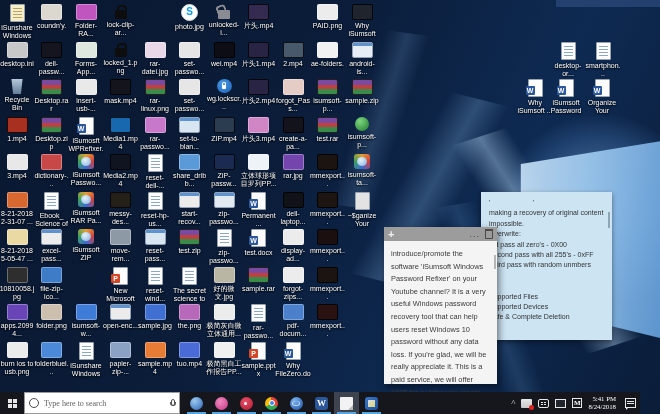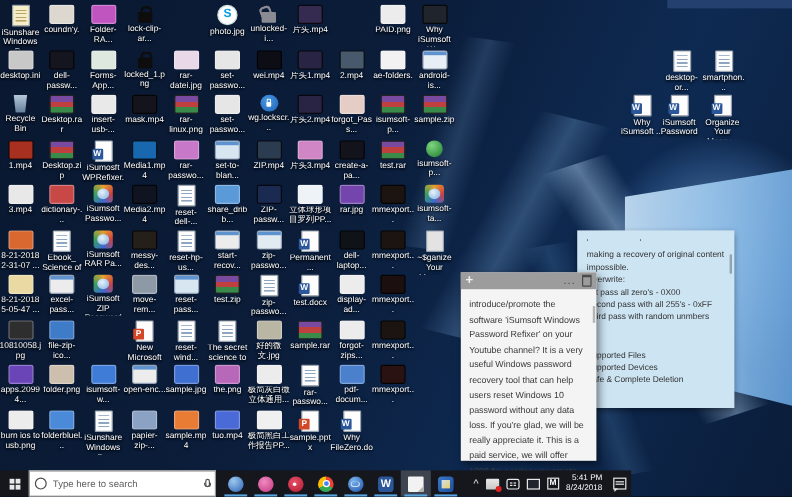--- a/index.html
+++ b/index.html
@@ -65,21 +65,21 @@
   #white-note{position:absolute;left:384px;top:227px;width:113px;height:157px;background:#f4f4f4;
     box-shadow:2px 3px 7px rgba(0,0,0,.5);z-index:6;}
   #wn-titlebar{height:14px;background:#9c9c9c;display:flex;align-items:center;justify-content:space-between;padding:0 4px;}
   #wn-add{color:#f2f2f2;font-size:11px;line-height:12px;font-weight:bold;}
   .wn-right{display:flex;align-items:center;gap:5px;}
   #wn-menu{color:#4a4a4a;font-size:9px;line-height:8px;letter-spacing:1px;}
   #wn-trash{width:6px;height:7px;border:1px solid #4a4a4a;border-top:2px solid #4a4a4a;border-radius:0 0 1px 1px;}
   #wn-body{position:relative;padding:7px 7px 0 7px;font-size:7.4px;line-height:12.6px;color:#3a3a3a;}
   #wn-scroll{position:absolute;right:1px;top:28px;width:2px;height:14px;background:#b5b5b5;}
   
-  #taskbar{position:absolute;left:0;bottom:0;width:526px;height:22px;background:#15171d;display:flex;align-items:center;z-index:10;}
+  #taskbar{position:absolute;left:0;bottom:0;width:640px;height:22px;background:#15171d;display:flex;align-items:center;z-index:10;font-family:Liberation Serif, serif;}
   #start-btn{width:24px;height:22px;display:flex;align-items:center;justify-content:center;}
   #start-glyph{width:4px;height:4px;background:#e8e8e8;box-shadow:5px 0 #e8e8e8,0 5px #e8e8e8,5px 5px #e8e8e8;margin:-4px 0 0 -4px;}
   #search-box{width:156px;height:22px;background:#fff;border:1px solid #9a9a9a;box-sizing:border-box;display:flex;align-items:center;gap:5px;padding:0 4px;}
   #cortana-ring{width:8px;height:8px;border:1.6px solid #4a4a4a;border-radius:50%;flex:none;}
   #search-text{flex:1;font-size:8px;color:#5f5f5f;white-space:nowrap;overflow:hidden;}
   #mic{position:relative;width:5px;height:9px;flex:none;}
   #mic::before{content:"";position:absolute;left:1px;top:0;width:2px;height:5px;border:1px solid #555;border-radius:2px;}
   #mic::after{content:"";position:absolute;left:0;top:3px;width:4px;height:3px;border:1px solid #555;border-top:none;border-radius:0 0 3px 3px;}
   #task-apps{display:flex;height:22px;margin-left:4px;}
   .app-slot{position:relative;width:25px;height:22px;display:flex;align-items:center;justify-content:center;}

